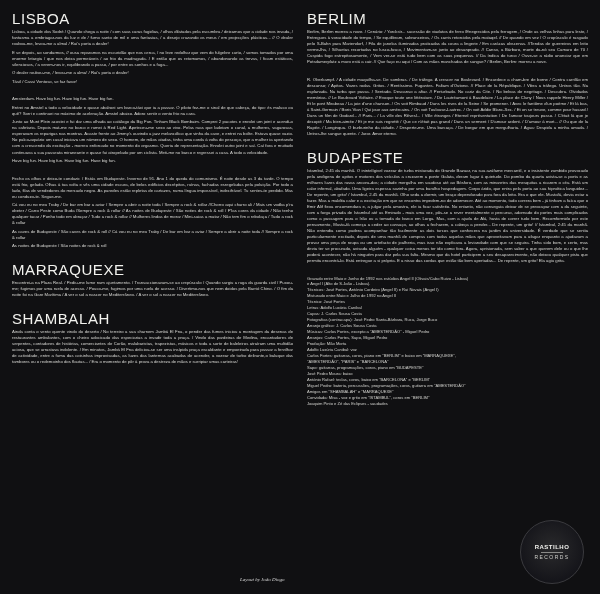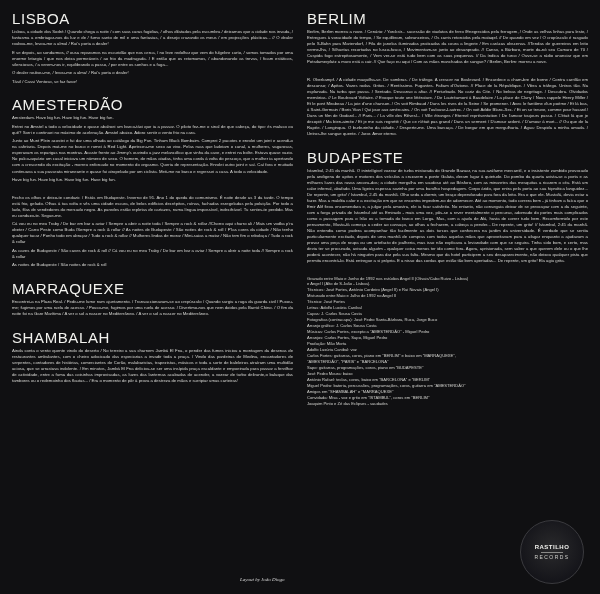--- a/index.html
+++ b/index.html
@@ -113,21 +113,20 @@
         <h2 class="sec-title">LISBOA</h2>
         <div class="body">
           <p>Lisboa, a cidade dos Sodré / Quando chega a noite / com suas caras fugidias, / olhos dilatados pela escumbra / deixamos que a cidade nos invada, / fantasma a embriagar-nos da luz e de / fumo santo de mil e uma fantasias, / a desejo cruzando os meus / em projecções plásticas... // O dealer roubou-me, levou-me a almal / Rai's porta a dealer!</p>
           <p>E se depois, ao sondarmos, // ousa reparamos na escuridão que nos cerca, / no leve redolhar que vem do fulgebre curto, / somos tomados por uma enorme letargia / que nos deixa permeáveis / ao frio da madrugada. / E então que os retomamos, / abandonando as trevas, / ficam estáticos, silenciosos, / a verem-nos ir, equilibrando a passo, / por entre os sonhos e a fuga...</p>
           <p>O dealer roubou-me, / levou-me a alma! / Rai's porta o dealer!</p>
           <p>Tásil / Cassi Ventoso, se faz favor!</p>
         </div>
       </div>
 
       <div class="sec">
-        <h2 class="sec-title">AMESTERDÃO</h2>
         <div class="body">
           <p>Amsterdam. Have big fun. Have big fun. Have big fun.</p>
           <p>Entrei no Amstel a todo a velocidade e quase abalroei um barco-táxi que ia a passar. O piloto fez-me o sinal de que cabeça, do tipo: és maluco ou quê? Sorri e continuei no máximo de aceleração. Amstel abaixo. Adoro sentir o vento frio na cara.</p>
           <p>Junto ao Munt Plein acostei e fui dar uma olhada ao catálogo da Big Fun. Tinham Black Bombaim. Comprei 2 pacotes e enrolei um joint e acendi-o na cafetaria. Depois mat-me no barco e rumei à Red Light. Apeteceu-me sexo ao vivo. Pelas ruas que ladeiam o canal, a mulheres, vagarosas, esperavam os reparigas nas montras. Acaste frente ao Jimmy's ouvindo a jazz melancólico que vinha da cave, e entrei na boîte. Estava quase vazio. No palco-aquário um casal iniciava um número de sexo. O homem, de mãos atadas, tinha uma corda à volta do pescoço, que a mulher ia apertando com a crescendo da excitação - morreu enforcado no momento do orgasmo. Queria de representação. Enrolei outro joint e saí. Caí fora e muitado continuava a sua passeata miraneante e quase fui atropelado por um ciclista. Meti-me no barco e regressei a casa. A todo a velocidade.</p>
           <p>Have big fun. Have big fun. Have big fun. Have big fun.</p>
         </div>
       </div>
 
       <div class="sec">
         <div class="body">

